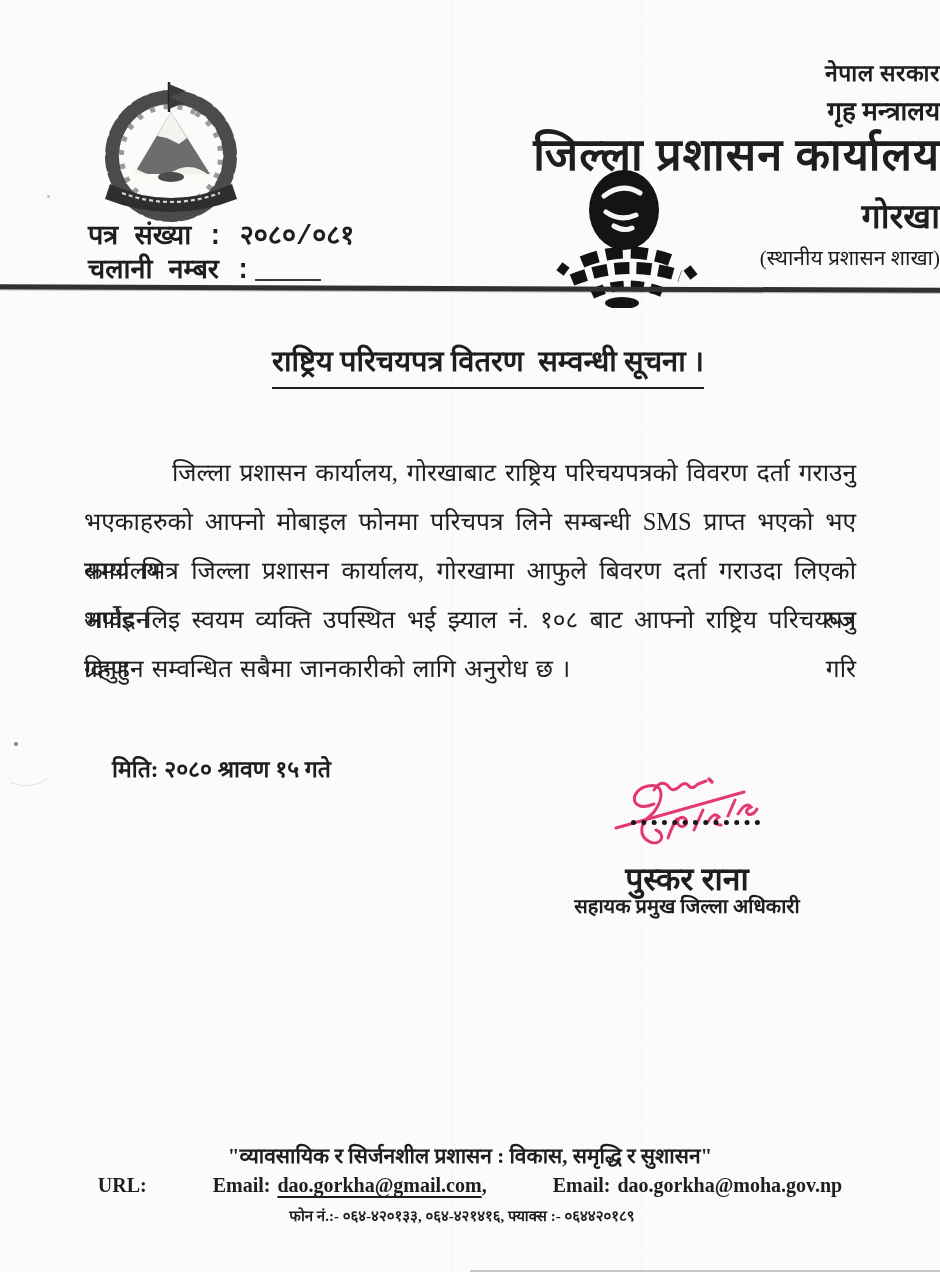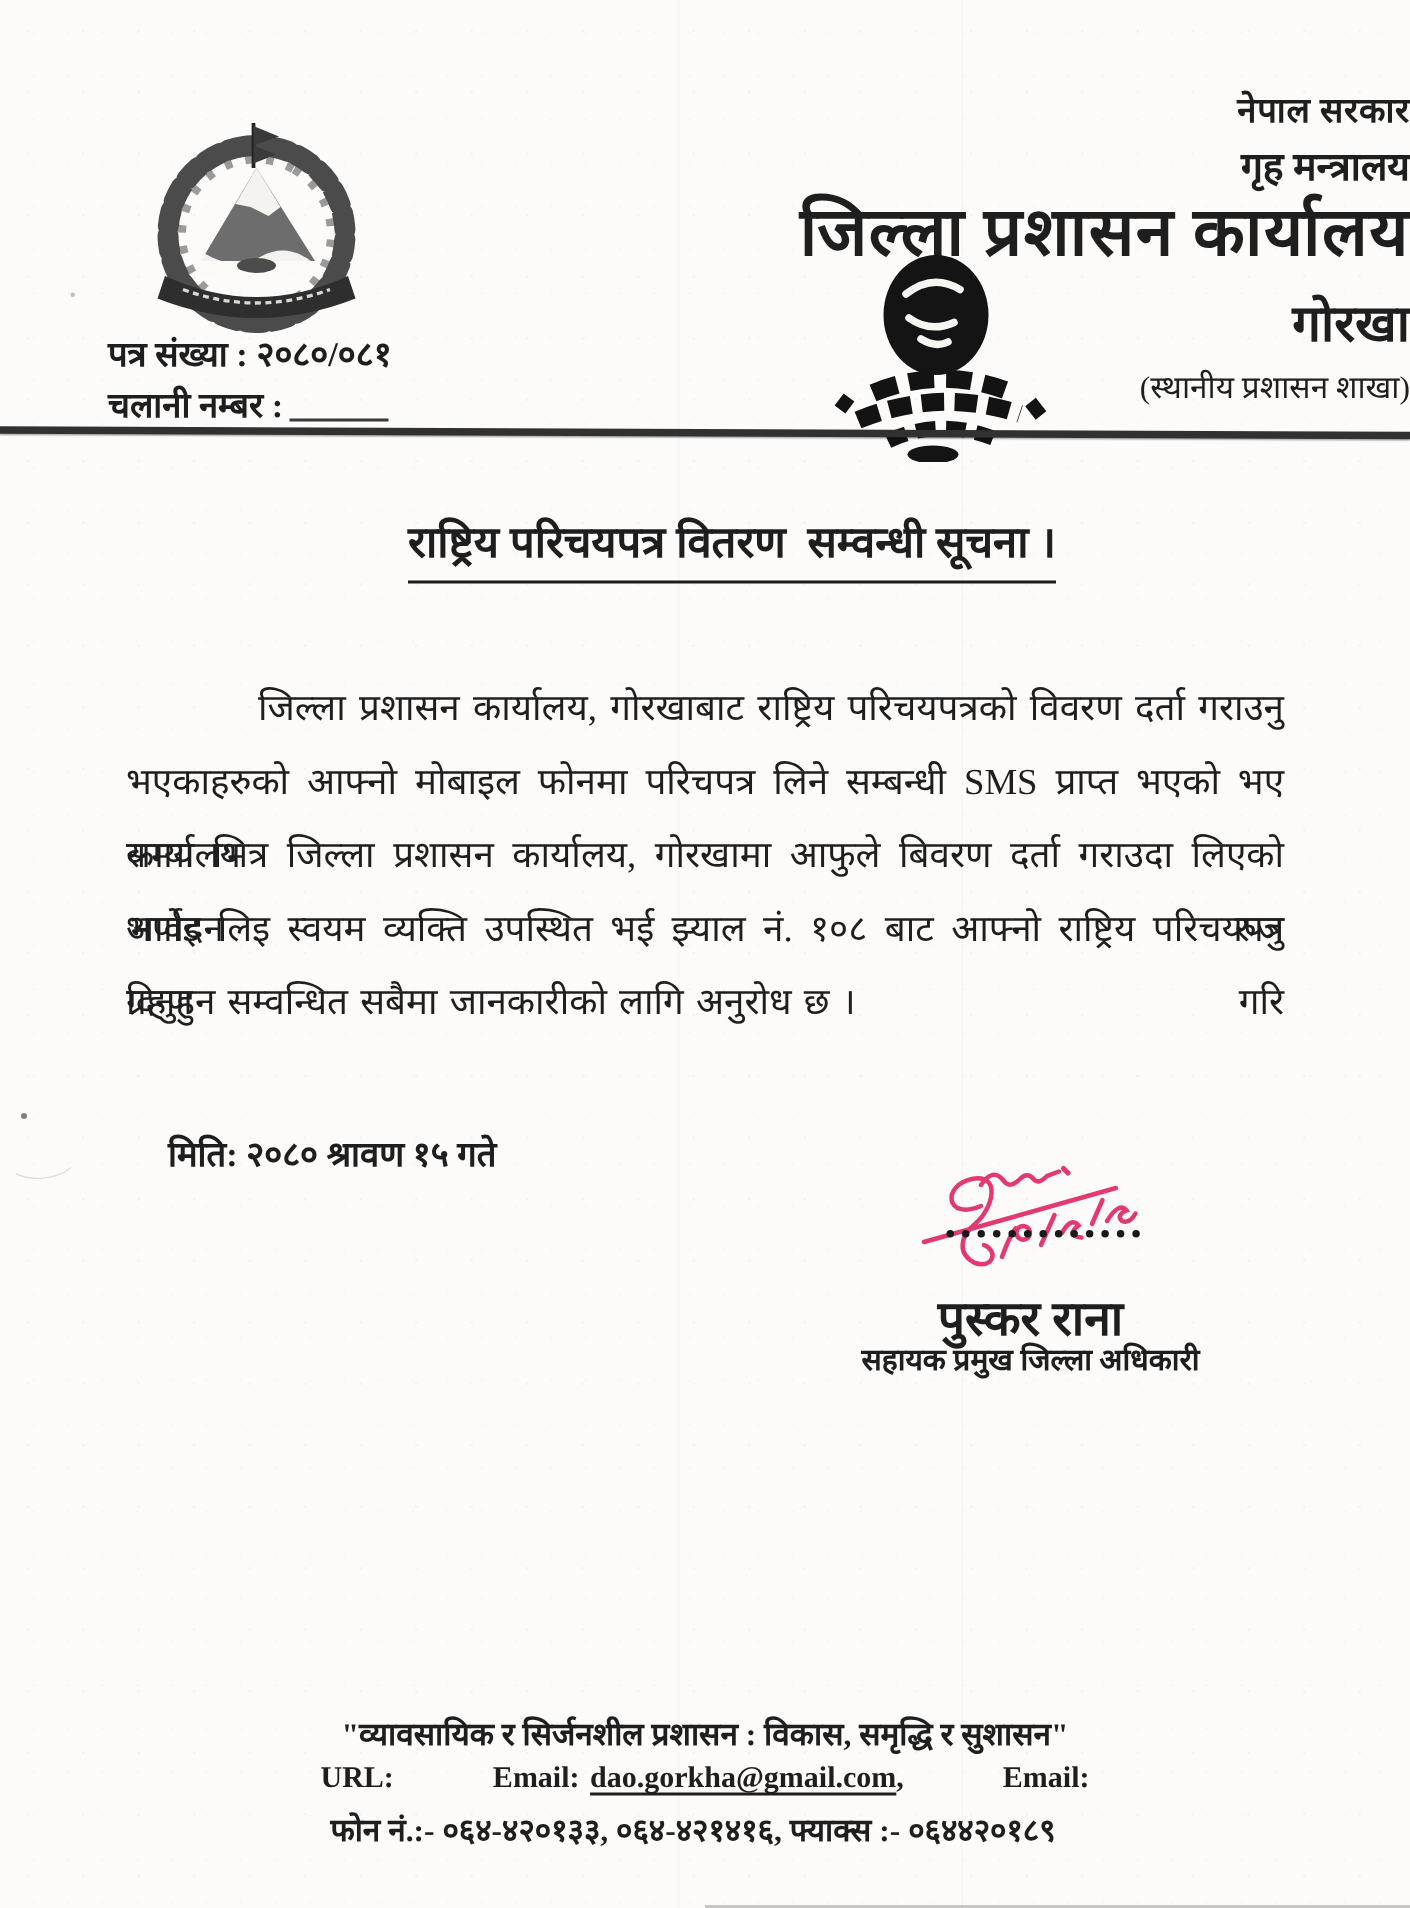--- a/index.html
+++ b/index.html
@@ -26,21 +26,21 @@
 
   
   .emblem{position:absolute;left:96px;top:76px;width:150px;height:146px;}
   .hdr{position:absolute;left:0;right:0;top:62px;text-align:right;padding-left:38px;line-height:1;}
   .hdr .gov{font-size:23px;font-weight:bold;letter-spacing:0.5px;}
   .hdr .min{font-size:26px;font-weight:bold;margin-top:14px;}
   .hdr .off{font-size:45px;font-weight:bold;margin-top:8px;letter-spacing:1px;}
   .hdr .dist{font-size:34px;font-weight:bold;margin-top:22px;}
   .hdr .branch{font-size:21px;margin-top:14px;}
 
-  .refblock{position:absolute;left:72px;top:220px;font-size:23px;font-weight:bold;line-height:34px;}
+  .refblock{position:absolute;left:88px;top:220px;font-size:27px;font-weight:bold;line-height:34px;font-family:Liberation Mono, monospace;}
   .blankline{display:inline-block;width:66px;border-bottom:2px solid #3a3a3a;transform:translateY(3px);margin-left:4px;}
 
   .stamp{position:absolute;left:556px;top:166px;width:142px;height:142px;}
 
   .divider{position:absolute;left:0;top:286px;width:940px;height:5px;background:#313131;
     transform:rotate(0.22deg);box-shadow:0 1px 1px rgba(0,0,0,0.30);}
 
   
   .title-wrap{position:absolute;left:0;right:0;top:340px;text-align:center;padding-left:36px;}
   .title{display:inline-block;font-size:29px;font-weight:bold;white-space:pre;
@@ -62,21 +62,21 @@
   .sig-title{position:absolute;left:540px;top:892px;width:294px;text-align:center;
     font-size:20px;font-weight:600;}
 
   
   .motto{position:absolute;left:0;right:0;top:1141px;text-align:center;font-size:21px;font-weight:bold;}
   .contact{position:absolute;left:0;right:0;top:1174px;display:flex;justify-content:center;
     gap:25px;font-size:20px;font-weight:bold;font-family:"Liberation Serif","DejaVu Serif",serif;}
   .contact .grp{display:flex;gap:7px;}
   .contact .sp{width:16px;}
   .u{text-decoration:underline;text-underline-offset:4px;}
-  .phone{position:absolute;left:0;right:0;top:1205px;text-align:center;font-size:21px;font-weight:600;
+  .phone{position:absolute;left:0;right:0;top:1205px;text-align:center;font-size:15px;font-weight:600;
     padding-right:16px;}
 
   .edge-shadow{position:absolute;right:0;bottom:0;width:470px;height:2px;background:rgba(40,40,40,0.25);}
 </style>
 </head>
 <body>
 
 <div class="page">
 
   <div class="fold" style="left:452px"></div>
@@ -173,18 +173,19 @@
       <span>URL:</span>
     </span>
     <span class="sp"></span>
     <span class="grp">
       <span>Email:</span>
       <span><span class="u">dao.gorkha@gmail.com</span><span>,</span></span>
     </span>
     <span class="sp"></span>
     <span class="grp">
       <span>Email:</span>
+      <span>dao.gorkha@moha.gov.np</span>
     </span>
   </div>
   <div class="phone">फोन नं.:- ०६४-४२०१३३, ०६४-४२१४१६, फ्याक्स :- ०६४४२०१८९</div>
 
   <div class="edge-shadow"></div>
 </div>
 
 </body></html>

